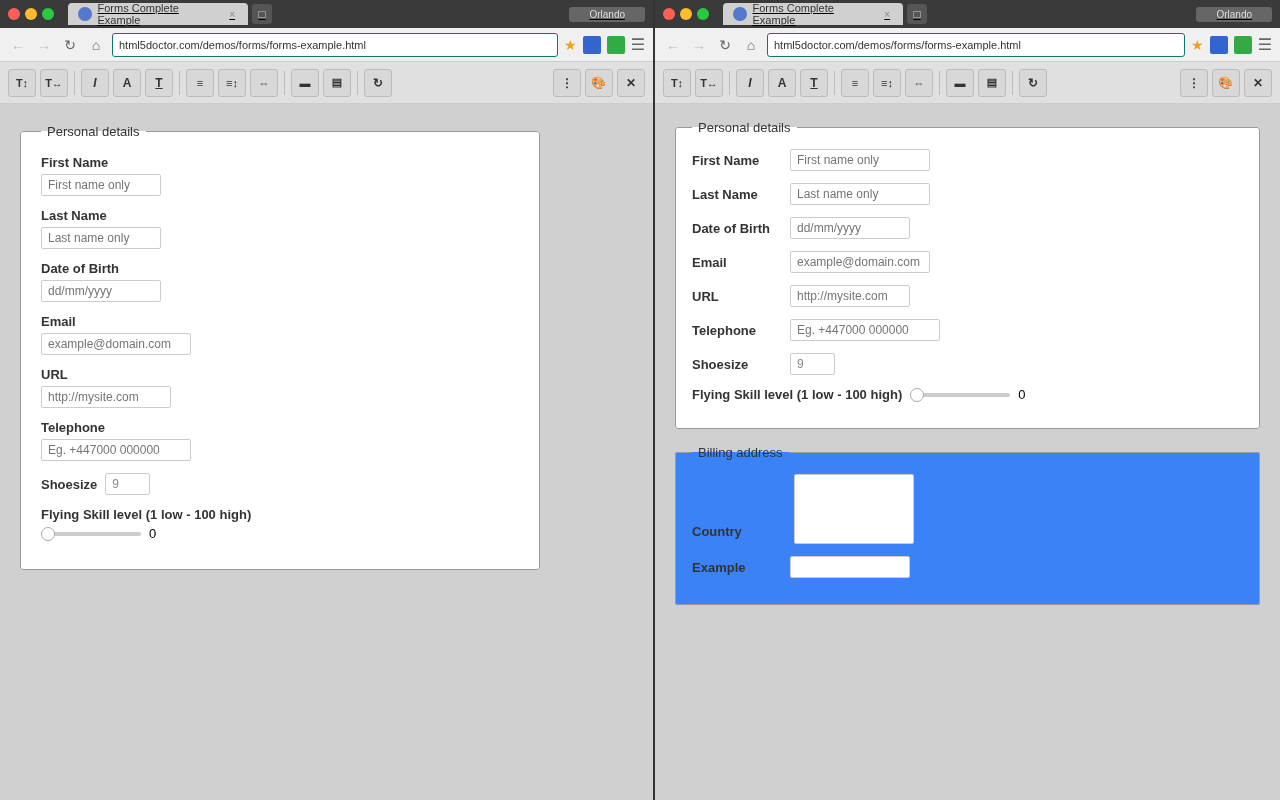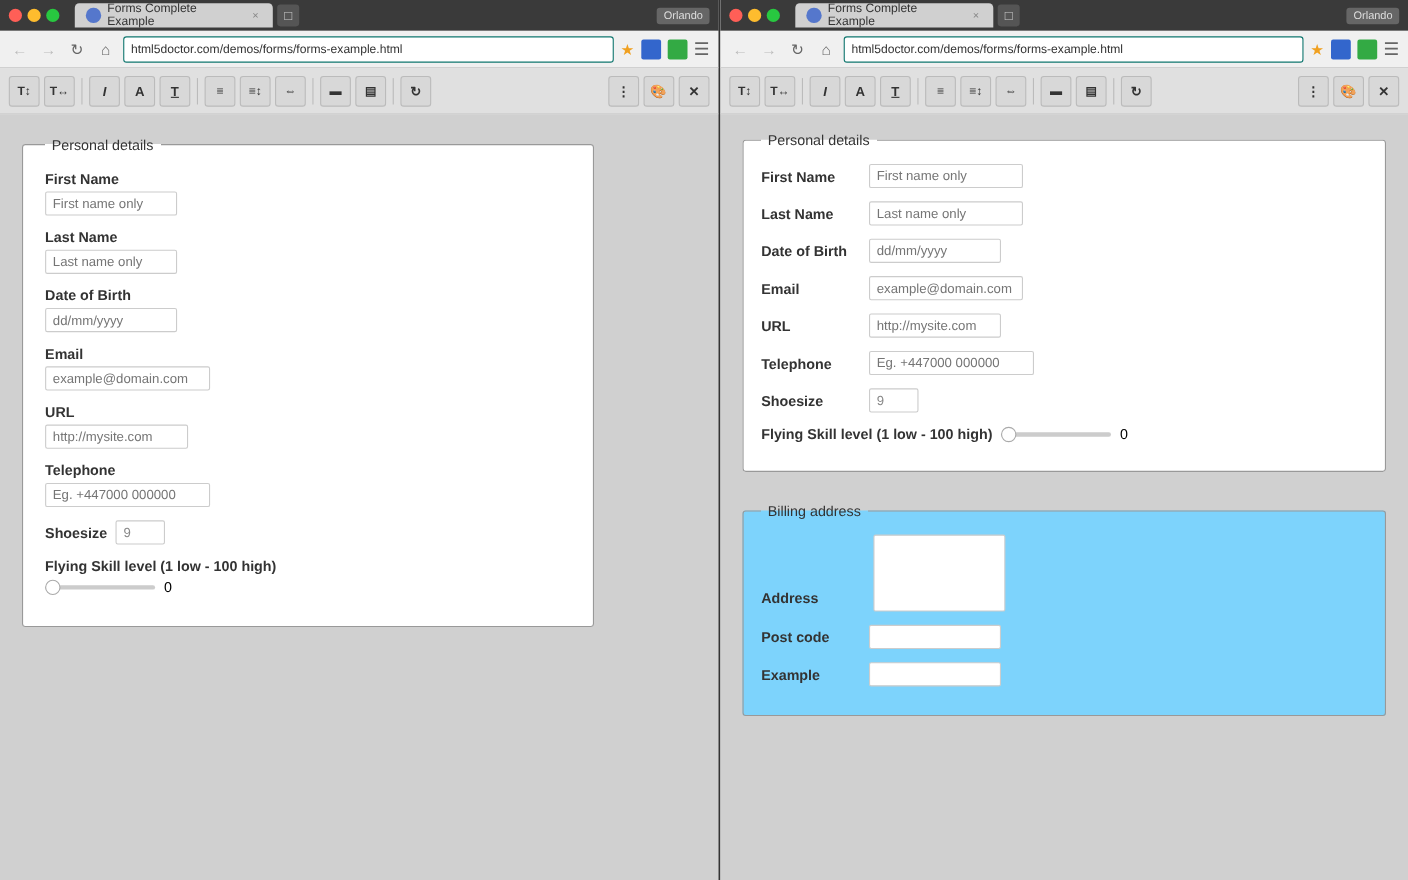--- a/index.html
+++ b/index.html
@@ -33,20 +33,21 @@
     }
 
     
     .title-bar {
       height: 28px;
       background: #3a3a3a;
       display: flex;
       align-items: center;
       padding: 0 8px;
       gap: 6px;
+      text-decoration: underline;
     }
 
     .traffic-lights {
       display: flex;
       gap: 5px;
       align-items: center;
     }
 
     .traffic-light {
       width: 12px;
@@ -111,21 +112,21 @@
       font-size: 14px;
       margin-left: 4px;
       cursor: pointer;
     }
 
     .orlando-badge {
       margin-left: auto;
       background: #666;
       color: #ddd;
       font-size: 10px;
-      padding: 2px 6px;
+      padding: 2px 20px;
       border-radius: 3px;
     }
 
     
     .address-bar {
       height: 34px;
       background: #f0f0f0;
       display: flex;
       align-items: center;
       padding: 0 8px;
@@ -544,30 +545,26 @@
             <input type="number" value="9" style="width: 45px;">
           </div>
           <div class="form-group inline">
             <label style="min-width:200px;">Flying Skill level (1 low - 100 high)</label>
             <input type="range" min="1" max="100" value="1" style="width: 100px;">
             <span>0</span>
           </div>
         </div>
       </fieldset>
 
-      <fieldset class="billing-section" style="background:#7dd3fc; padding:14px 16px; margin-top:28px;">
+      <fieldset class="billing-section" style="background:#3b82f6; padding:14px 16px; margin-top:16px;">
         <legend>Billing address</legend>
         <div>
           <div class="form-group inline" style="align-items:flex-start;">
-            <label style="min-width:90px; margin-top:50px;">Address</label>
+            <label style="min-width:90px; margin-top:50px;">Country</label>
             <textarea class="address-textarea" style="width: 120px; height: 70px; margin-left: 4px; border: 1px solid rgb(204, 204, 204); resize: none;"></textarea>
-          </div>
-          <div class="form-group inline">
-            <label style="min-width:90px;">Post code</label>
-            <input type="text" style="width: 120px;">
           </div>
           <div class="form-group inline">
             <label style="min-width:90px;">Example</label>
             <input type="text" style="width: 120px;">
           </div>
         </div>
       </fieldset>
     </div>
   </div>
 </div>

